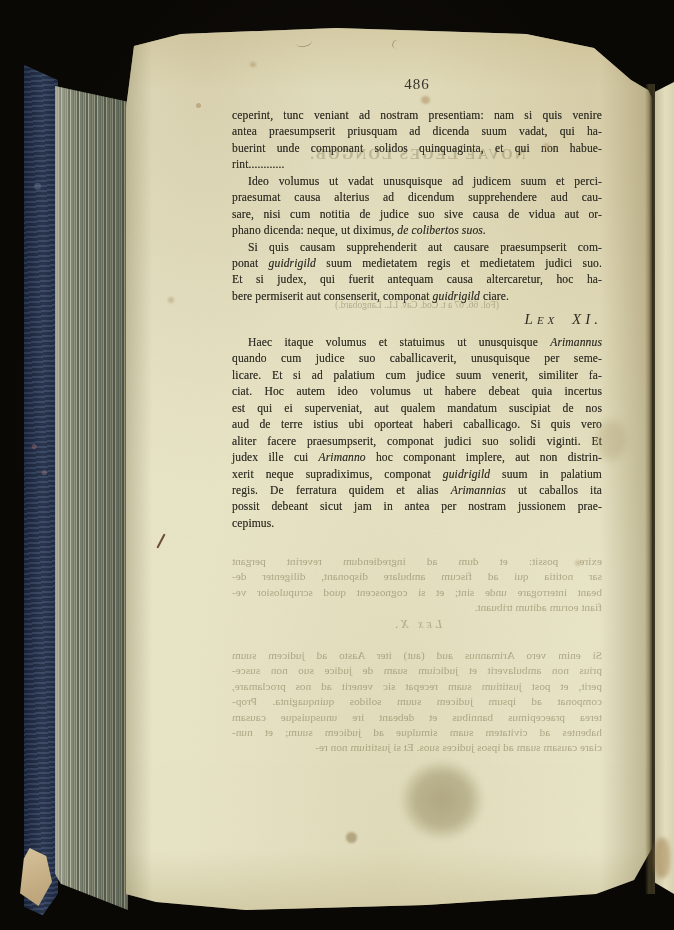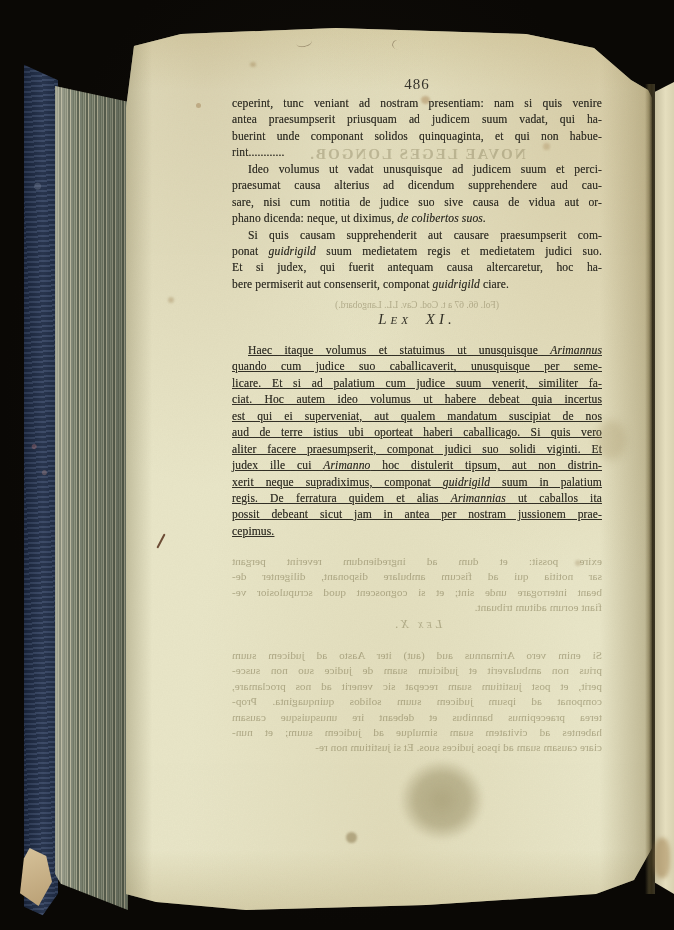--- a/index.html
+++ b/index.html
@@ -38,29 +38,29 @@
   .gutter{position:absolute;left:645px;top:84px;width:10px;height:810px;
           background:linear-gradient(90deg, rgba(96,86,52,0), rgba(110,98,60,.5) 40%, rgba(62,54,30,.8) 65%, rgba(150,138,96,.35));}
   .facing{position:absolute;left:655px;top:82px;width:19px;height:812px;
           background:linear-gradient(90deg,#c8c1a1,#e5deb­e 55%,#d9d2b1);
           background:linear-gradient(90deg,#c8c1a1,#e5debe 55%,#d9d2b1);
           clip-path:polygon(0 1.2%,100% 0,100% 100%,0 98.6%);}
   
   .pageno{position:absolute;left:232px;top:76px;width:370px;text-align:center;
           font-size:15px;letter-spacing:1px;color:#34322a;}
   .textcol{position:absolute;left:232px;width:370px;color:#2f2d24;font-size:11.6px;
-           letter-spacing:.1px;}
+           letter-spacing:.1px;margin-top:12px;}
   #text-upper{top:96px;}
-  #text-lower{top:343px;text-decoration:underline;}
+  #text-lower{top:323px;}
   .tline{height:16.45px;line-height:16.45px;text-align:justify;text-align-last:justify;white-space:nowrap;
          text-shadow:0 0 .5px rgba(47,45,36,.6);}
   .tline.last{text-align-last:left;}
   .tline.indent{text-indent:16px;}
   .it{font-style:italic;}
-  .lexheading{position:absolute;left:232px;top:311px;width:370px;text-align:center;
+  .lexheading{position:absolute;left:232px;top:311px;width:370px;text-align:right;
               font-style:italic;font-variant:small-caps;font-size:15px;letter-spacing:4px;
               word-spacing:6px;color:#2f2d24;}
   
   .ghostcol{position:absolute;left:232px;width:370px;transform:scaleX(-1);
             color:rgba(126,119,80,.55);font-size:11.3px;filter:blur(.4px);}
   .ghostcol .tline{height:15.4px;line-height:15.4px;text-shadow:none;}
   #ghost1{top:554px;}
   #ghost2{top:648px;}
   .ghost-title{position:absolute;left:262px;top:146px;width:310px;transform:scaleX(-1);
                text-align:center;font-weight:bold;font-size:15px;letter-spacing:2px;
@@ -119,42 +119,42 @@
       <div class="tline">perit, et post justitium suam recepat sic venerit ad nos proclamare,</div>
       <div class="tline">componat ad ipsum judicem suum solidos quinquaginta. Prop-</div>
       <div class="tline">terea praecepimus bannibus et debeant ire unusquisque causam</div>
       <div class="tline">habentes ad civitatem suam simulque ad judicem suum; et nun-</div>
       <div class="tline last">ciare causam suam ad ipsos judices suos. Et si justitium non re-</div>
     </div>
 
   <div class="pageno">486</div>
   <div class="textcol" id="text-upper">
       <div class="tline"><span>ceperint, tunc veniant ad nostram presentiam: nam si quis venire</span></div>
-      <div class="tline"><span>antea praesumpserit priusquam ad judicem suum vadat, qui ha-</span></div>
+      <div class="tline"><span>antea praesumpserit priusquam ad dicenda suum vadat, qui ha-</span></div>
       <div class="tline"><span>buerint unde componant solidos quinquaginta, et qui non habue-</span></div>
       <div class="tline last"><span>rint............</span></div>
       <div class="tline indent"><span>Ideo volumus ut vadat unusquisque ad judicem suum et perci-</span></div>
       <div class="tline"><span>praesumat causa alterius ad dicendum supprehendere aud cau-</span></div>
       <div class="tline"><span>sare, nisi cum notitia de judice suo sive causa de vidua aut or-</span></div>
       <div class="tline last"><span>phano dicenda: neque, ut diximus, </span><span class="it">de colibertos suos.</span></div>
       <div class="tline indent"><span>Si quis causam supprehenderit aut causare praesumpserit com-</span></div>
       <div class="tline"><span>ponat </span><span class="it">guidrigild</span><span> suum medietatem regis et medietatem judici suo.</span></div>
       <div class="tline"><span>Et si judex, qui fuerit antequam causa altercaretur, hoc ha-</span></div>
       <div class="tline last"><span>bere permiserit aut consenserit, componat </span><span class="it">guidrigild</span><span> ciare.</span></div>
     </div>
   <div class="lexheading">Lex XI.</div>
   <div class="textcol" id="text-lower">
       <div class="tline indent"><span>Haec itaque volumus et statuimus ut unusquisque </span><span class="it">Arimannus</span></div>
       <div class="tline"><span>quando cum judice suo caballicaverit, unusquisque per seme-</span></div>
       <div class="tline"><span>licare. Et si ad palatium cum judice suum venerit, similiter fa-</span></div>
       <div class="tline"><span>ciat. Hoc autem ideo volumus ut habere debeat quia incertus</span></div>
       <div class="tline"><span>est qui ei superveniat, aut qualem mandatum suscipiat de nos</span></div>
       <div class="tline"><span>aud de terre istius ubi oporteat haberi caballicago. Si quis vero</span></div>
       <div class="tline"><span>aliter facere praesumpserit, componat judici suo solidi viginti. Et</span></div>
-      <div class="tline"><span>judex ille cui </span><span class="it">Arimanno</span><span> hoc distulerit tipsum, aut non distrin-</span></div>
+      <div class="tline"><span>judex ille cui </span><span class="it">Arimanno</span><span> hoc componant implere, aut non distrin-</span></div>
       <div class="tline"><span>xerit neque supradiximus, componat </span><span class="it">guidrigild</span><span> suum in palatium</span></div>
       <div class="tline"><span>regis. De ferratura quidem et alias </span><span class="it">Arimannias</span><span> ut caballos ita</span></div>
       <div class="tline"><span>possit debeant sicut jam in antea per nostram jussionem prae-</span></div>
       <div class="tline last"><span>cepimus.</span></div>
     </div>
 
   <div class="stain stain-big"></div>
   <div class="stain stain-dot1"></div>
   <div class="stain stain-top1"></div>
   <div class="stain stain-top2"></div>

